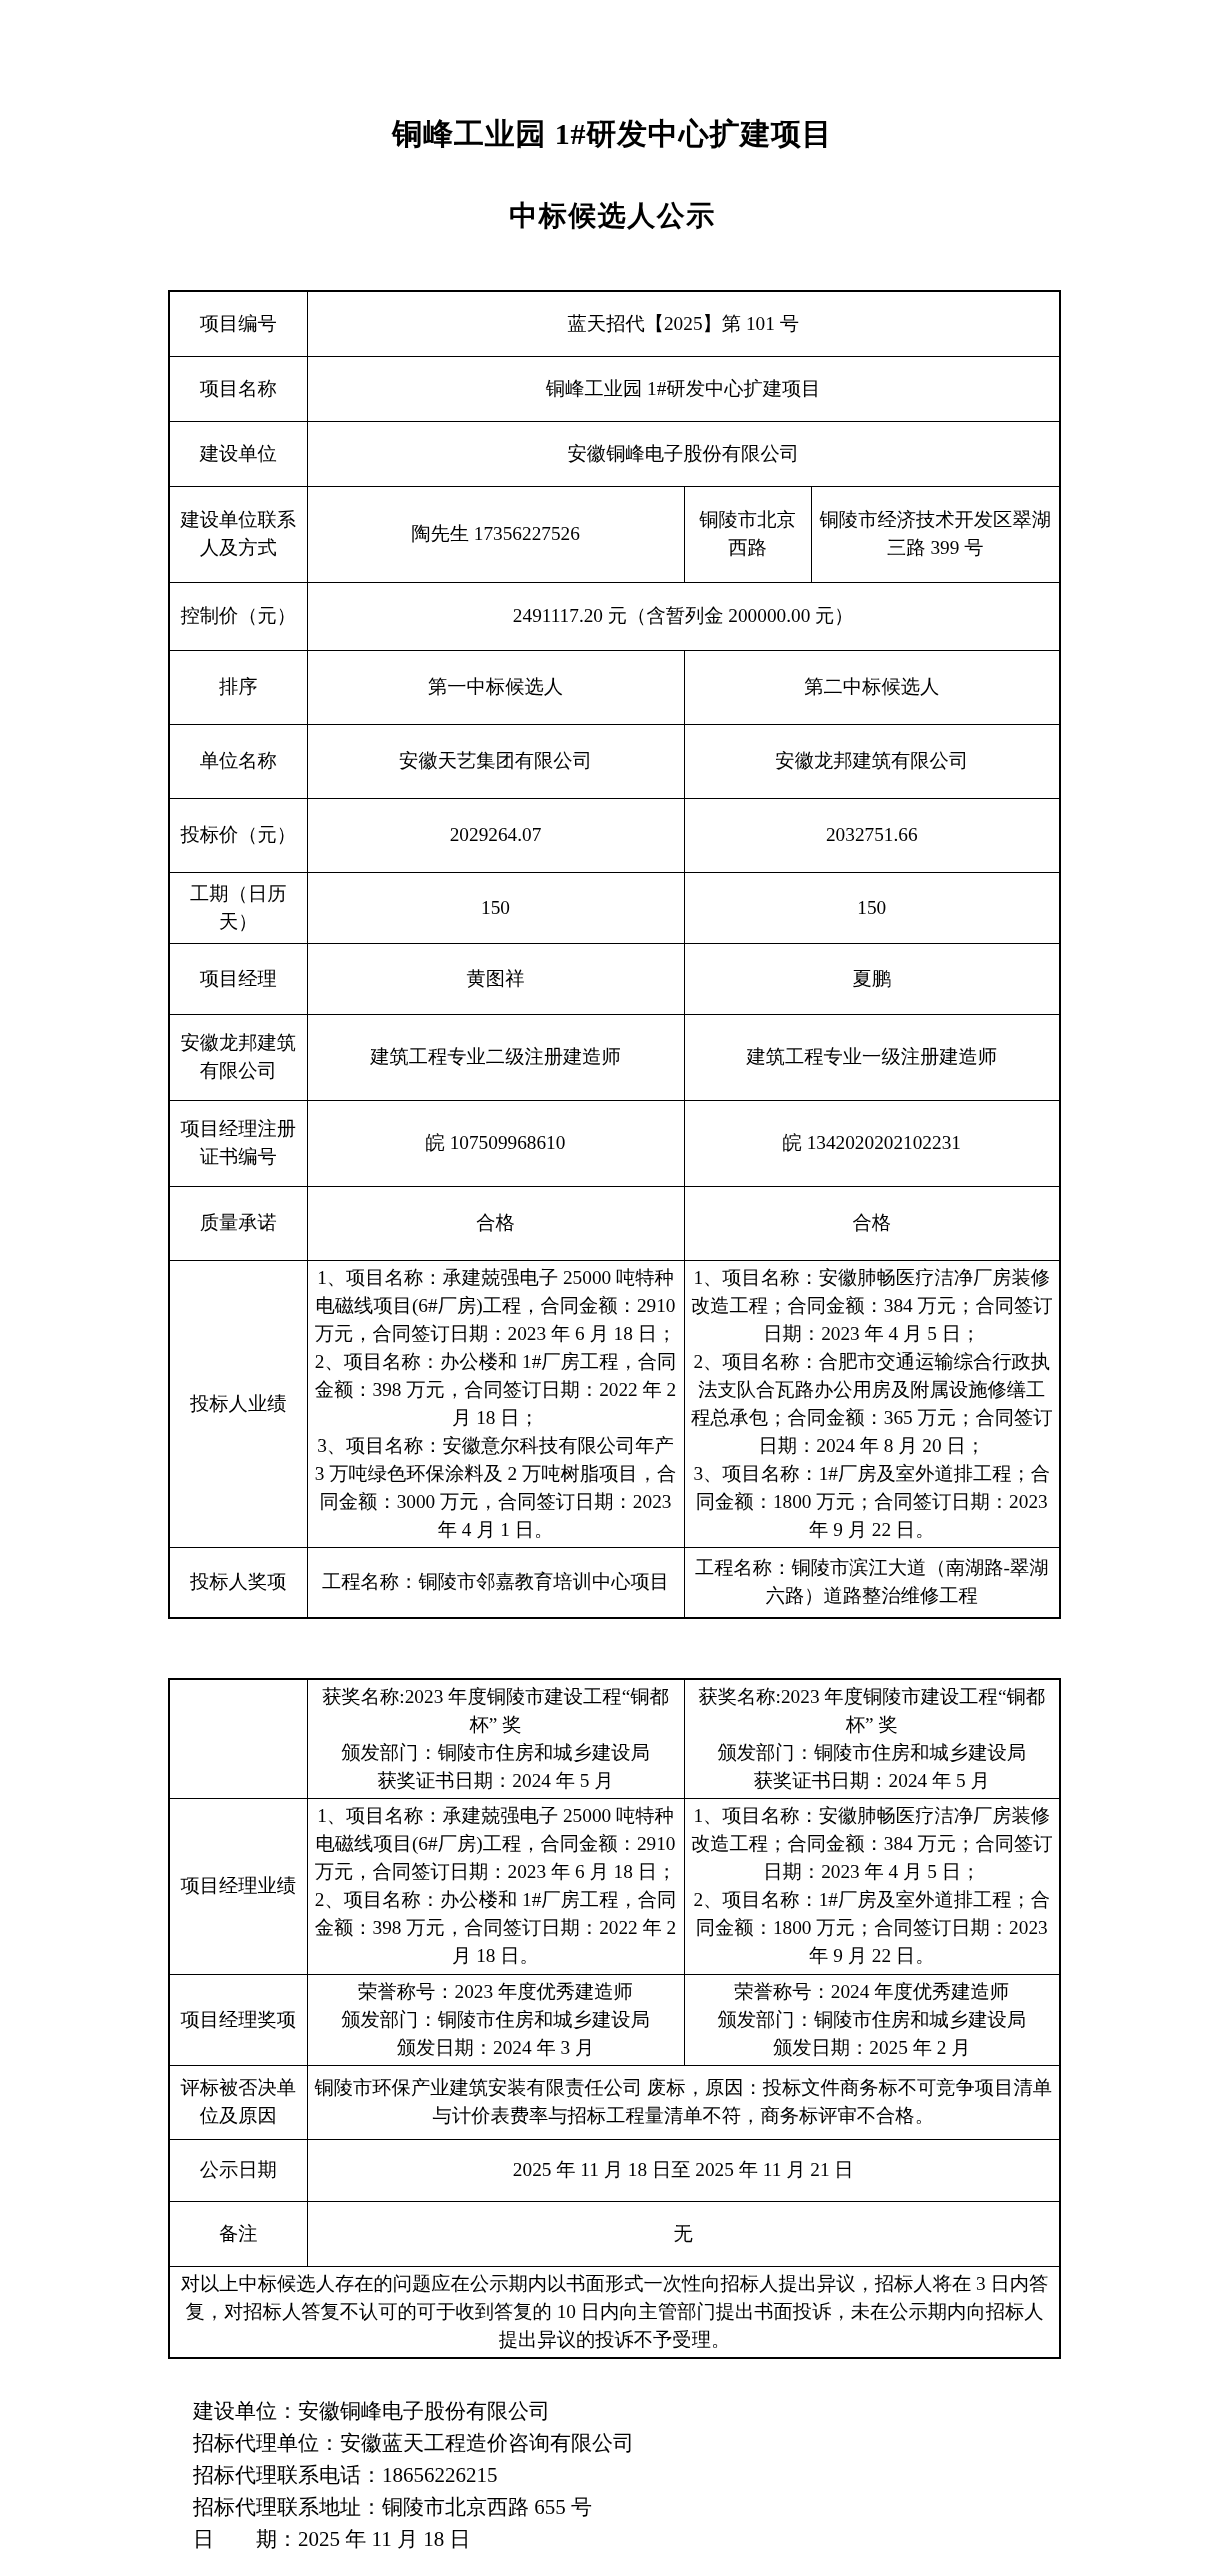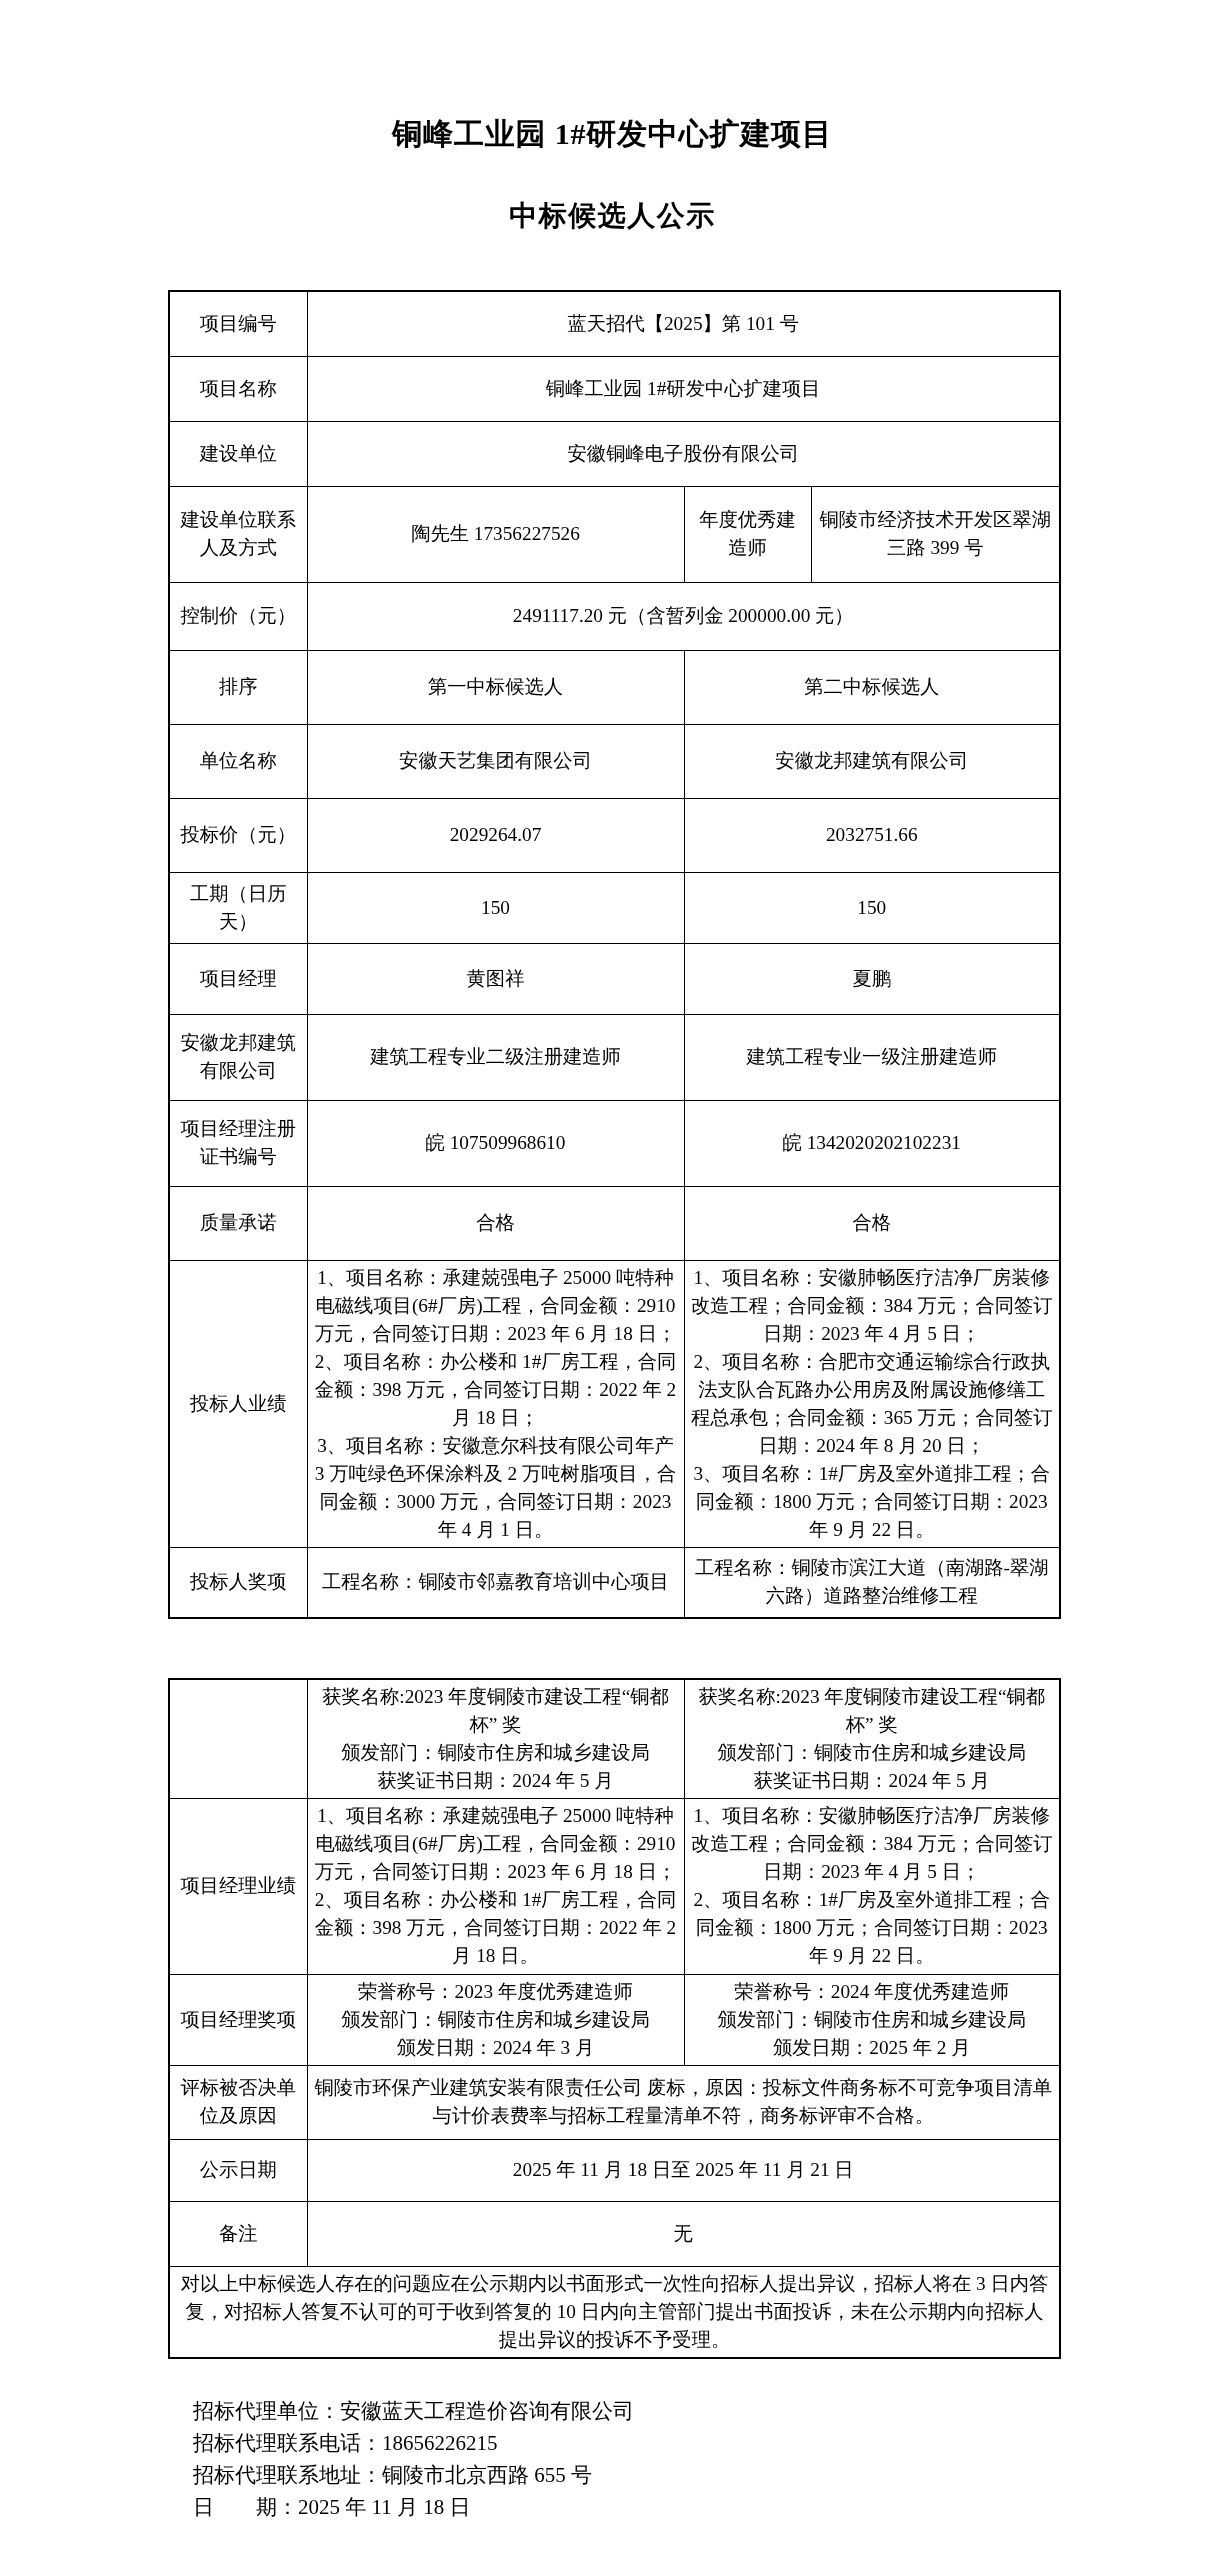--- a/index.html
+++ b/index.html
@@ -61,21 +61,21 @@
     <td class="lab">项目名称</td>
     <td colspan="3">铜峰工业园 1#研发中心扩建项目</td>
   </tr>
   <tr style="height:65px">
     <td class="lab">建设单位</td>
     <td colspan="3">安徽铜峰电子股份有限公司</td>
   </tr>
   <tr style="height:96px">
     <td class="lab">建设单位联系人及方式</td>
     <td>陶先生 17356227526</td>
-    <td class="lab">年度优秀建造师</td>
+    <td class="lab">铜陵市北京西路</td>
     <td>铜陵市经济技术开发区翠湖三路 399 号</td>
   </tr>
   <tr style="height:68px">
     <td class="lab">控制价（元）</td>
     <td colspan="3">2491117.20 元（含暂列金 200000.00 元）</td>
   </tr>
   <tr style="height:74px">
     <td class="lab">排序</td>
     <td>第一中标候选人</td>
     <td colspan="2">第二中标候选人</td>
@@ -177,18 +177,19 @@
     <td class="lab">备注</td>
     <td colspan="3">无</td>
   </tr>
   <tr>
     <td class="left" colspan="4">对以上中标候选人存在的问题应在公示期内以书面形式一次性向招标人提出异议，招标人将在 3 日内答复，对招标人答复不认可的可于收到答复的 10 日内向主管部门提出书面投诉，未在公示期内向招标人提出异议的投诉不予受理。</td>
   </tr>
 </tbody>
   </table>
 
 <div class="footer">
+  <div>建设单位：安徽铜峰电子股份有限公司</div>
   <div>招标代理单位：安徽蓝天工程造价咨询有限公司</div>
   <div>招标代理联系电话：18656226215</div>
   <div>招标代理联系地址：铜陵市北京西路 655 号</div>
   <div>日　　期：2025 年 11 月 18 日</div>
 </div>
 
 
 </body></html>

